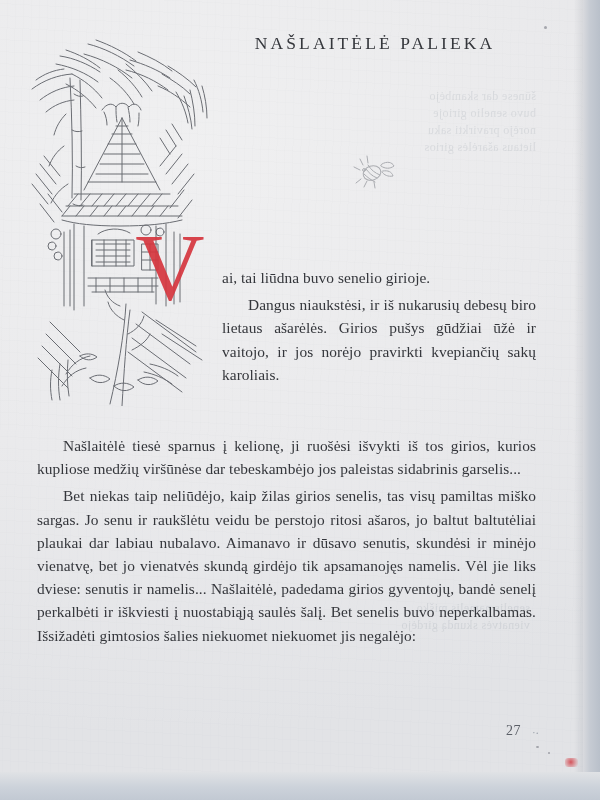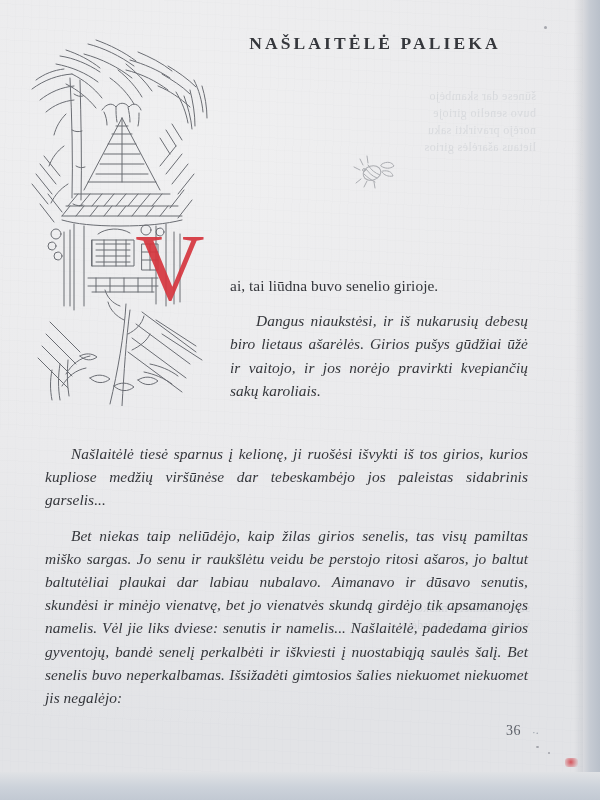--- a/index.html
+++ b/index.html
@@ -87,21 +87,21 @@
   
   .heading {
     position: absolute;
     left: 210px; top: 28px;
     width: 330px;
     text-align: center;
     font-size: 17.5px;
     letter-spacing: 3.1px;
     line-height: 30px;
     color: #35373c;
-    font-weight: 700;
+    font-weight: 400;
   }
   .heading .line2 { letter-spacing: 3.1px; }
 
   
   .illus {
     position: absolute;
     left: 26px; top: 34px;
     width: 192px; height: 372px;
   }
   .illus svg { display: block; width: 100%; height: 100%; }
@@ -129,29 +129,29 @@
     position: absolute;
     left: 218px; top: 262px;
     width: 322px;
   }
   .full-width {
     position: absolute;
     left: 33px; top: 430px;
     width: 507px;
   }
   .body-text p {
-    margin: 12px;
+    margin: 4px;
     font-size: 15.4px;
     line-height: 23.2px;
     text-align: justify;
     text-justify: inter-word;
     color: #34363b;
     letter-spacing: .05px;
   }
-  .body-text p.indent { text-indent: 26px; font-style: italic; }
+  .body-text p.indent { text-indent: 26px; }
   .body-text p.hang { text-indent: 0; }
 
   .page-number {
     position: absolute;
     left: 506px; top: 723px;
     font-size: 14px;
     color: #5b5f67;
     letter-spacing: .5px;
   }
   .page-number-dots {
@@ -266,21 +266,21 @@
   <div class="col-right body-text">
     <p class="hang">ai, tai liūdna buvo senelio girioje.</p>
     <p class="indent">Dangus niaukstėsi, ir iš nukarusių debesų biro lietaus ašarėlės. Girios pušys gūdžiai ūžė ir vaitojo, ir jos norėjo pravirkti kvepiančių sakų karoliais.</p>
   </div>
 
   <div class="full-width body-text">
     <p class="indent">Našlaitėlė tiesė sparnus į kelionę, ji ruošėsi išvykti iš tos girios, kurios kupliose medžių viršūnėse dar tebeskambėjo jos paleistas sidabrinis garselis...</p>
     <p class="indent">Bet niekas taip neliūdėjo, kaip žilas girios senelis, tas visų pamiltas miško sargas. Jo senu ir raukšlėtu veidu be perstojo ritosi ašaros, jo baltut baltutėliai plaukai dar labiau nubalavo. Aimanavo ir dūsavo senutis, skundėsi ir minėjo vienatvę, bet jo vienatvės skundą girdėjo tik apsamanojęs namelis. Vėl jie liks dviese: senutis ir namelis... Našlaitėlė, padedama girios gyventojų, bandė senelį perkalbėti ir iškviesti į nuostabiąją saulės šalį. Bet senelis buvo neperkalbamas. Išsižadėti gimtosios šalies niekuomet niekuomet jis negalėjo:</p>
   </div>
 
-  <div class="page-number">36</div>
+  <div class="page-number">27</div>
   <div class="page-number-dots">·‧</div>
 
   <div class="page-fold"></div>
   <div class="edge-right"></div>
   <div class="edge-bottom"></div>
   <div class="smudge-red"></div>
 
   <div class="speck" style="left:544px; top:26px; width:3px; height:3px;"></div>
   <div class="speck" style="left:536px; top:746px; width:3px; height:2px;"></div>
   <div class="speck" style="left:548px; top:752px; width:2px; height:2px;"></div>

